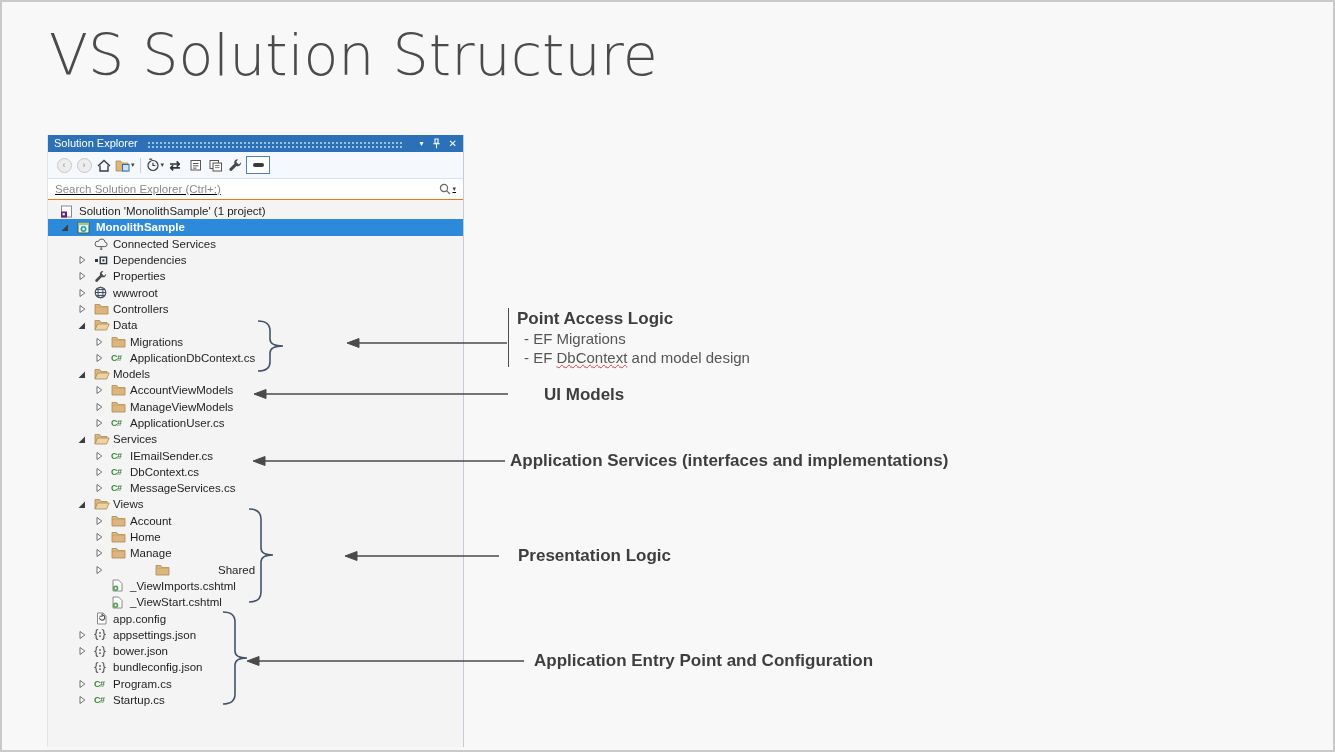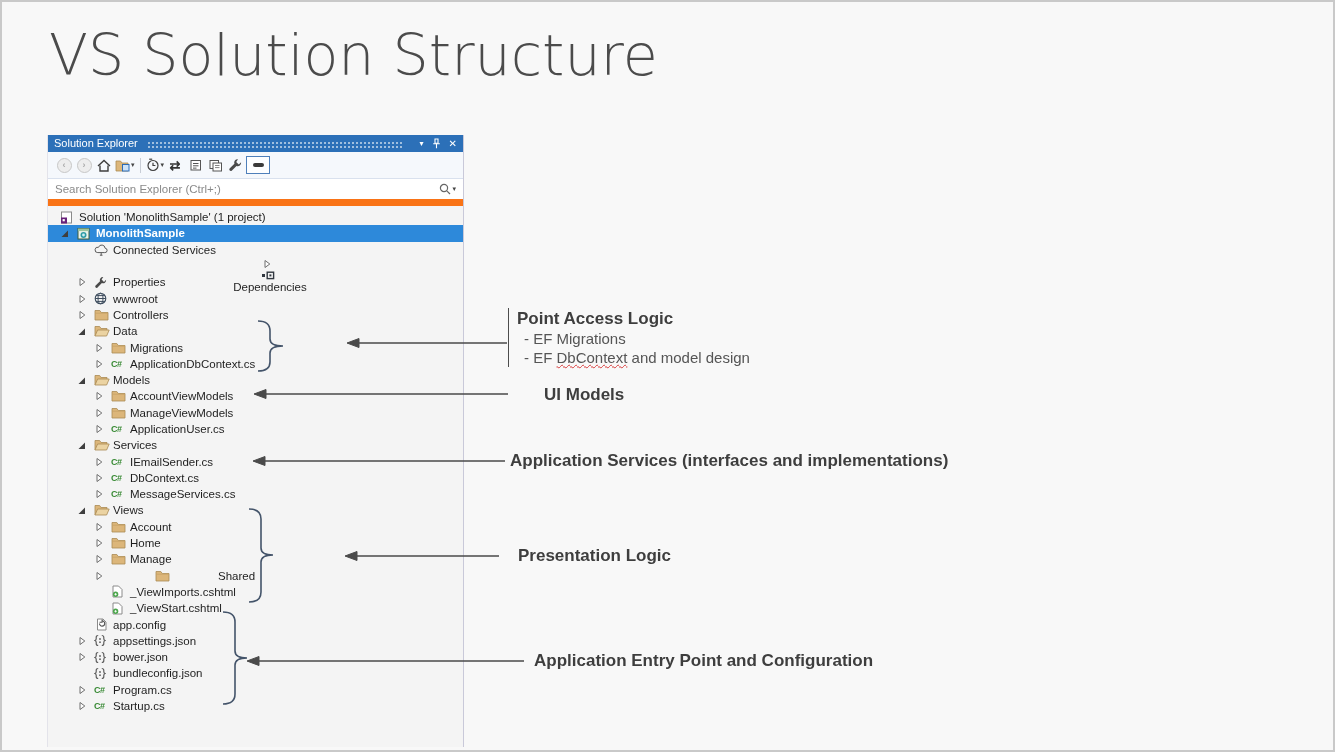--- a/index.html
+++ b/index.html
@@ -17,21 +17,21 @@
 
   .toolbar{height:26px;background:#F5F8FC;border-bottom:1px solid #D9E1EE;display:flex;align-items:center;padding:0 4px 0 6px;flex:none;}
   .tbtn{height:20px;min-width:18px;display:inline-flex;align-items:center;justify-content:center;margin:0 1px;}
   .navcirc{width:13px;height:13px;border-radius:50%;background:#EDEDED;border:1px solid #C7C7C7;color:#ABABAB;font-size:9px;font-weight:bold;display:inline-flex;align-items:center;justify-content:center;line-height:1;}
   .tsep{width:1px;height:15px;background:#C8CDD6;margin:0 4px;}
   .caret8{font-size:7px;color:#444;margin-left:1px;}
   .preview-box{width:22px;height:16px;border:1px solid #4E7FBA;background:#FDFEFF;display:inline-flex;align-items:center;justify-content:center;}
   .preview-dash{width:11px;height:3.5px;background:#3A3A3A;border-radius:2px;}
   .sync-glyph{font-size:13px;color:#333;font-weight:bold;line-height:1;}
 
-  .searchbar{height:20px;background:#FFF;border-bottom:7px solid #f97316;display:flex;align-items:center;padding:0 7px;flex:none;}
+  .searchbar{height:20px;background:#FFF;border-bottom:1px solid #f97316;display:flex;align-items:center;padding:0 7px;flex:none;text-decoration:underline;}
   .searchbar input{flex:1;border:0;outline:0;background:transparent;font-size:11.5px;color:#555;font-family:"Liberation Sans",sans-serif;padding:0;}
   .searchbar input::placeholder{color:#8A8A8A;opacity:1;}
 
   .tree{flex:1;padding-top:3px;overflow:hidden;position:relative;}
   .trow{height:16.3px;display:flex;align-items:center;white-space:nowrap;}
   .twisty{width:17px;flex:none;display:inline-flex;align-items:center;}
   .ticon{width:19px;flex:none;display:inline-flex;align-items:center;}
   .lbl{font-size:11.5px;color:#1E1E1E;}
   .trow.sel{background:#2D89DA;}
   .trow.sel .lbl{color:#FFF;font-weight:bold;}
@@ -161,21 +161,21 @@
         <div class="trow" style="padding-left: 29px;">
           <span class="twisty"></span>
           <span class="ticon">
             <svg width="15" height="12" viewBox="0 0 15 12">
               <path d="M3.8 8.6 a2.7 2.7 0 1 1 .7-5.3 a3.4 3.4 0 0 1 6.6 .9 a2.2 2.2 0 0 1 -.4 4.4 Z" fill="none" stroke="#5A5A5A" stroke-width="1"></path>
               <path d="M7.2 8.6 v2.6 M5.9 11.2 h2.6" stroke="#5A5A5A" stroke-width="1" fill="none"></path>
             </svg>
           </span>
           <span class="lbl">Connected Services</span>
         </div>
-        <div class="trow" style="padding-left: 29px; flex-direction: column;">
+        <div class="trow" style="padding-left: 29px;">
           <span class="twisty">
             <svg width="10" height="12" viewBox="0 0 10 12">
               <path d="M3 2.5 L7.8 6 L3 9.5 Z" fill="#FDFDFD" stroke="#6E6E6E" stroke-width="1"></path>
             </svg>
           </span>
           <span class="ticon">
             <svg width="14" height="11" viewBox="0 0 14 11">
               <rect x="1" y="4" width="3" height="3" fill="#30373F"></rect>
               <rect x="6.2" y="2.2" width="6.4" height="6.4" fill="none" stroke="#30373F" stroke-width="1.4"></rect>
               <rect x="8.4" y="4.4" width="2" height="2" fill="#30373F"></rect>

